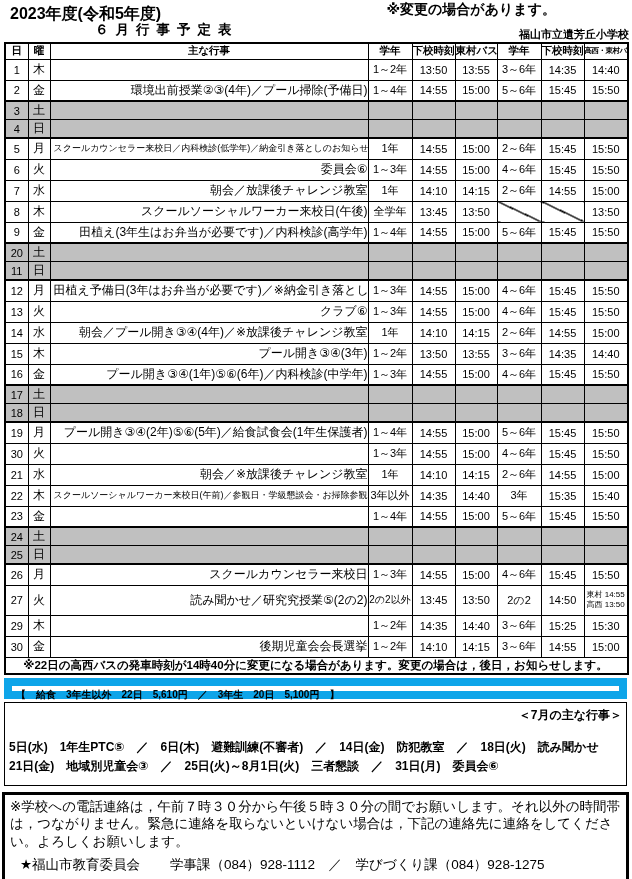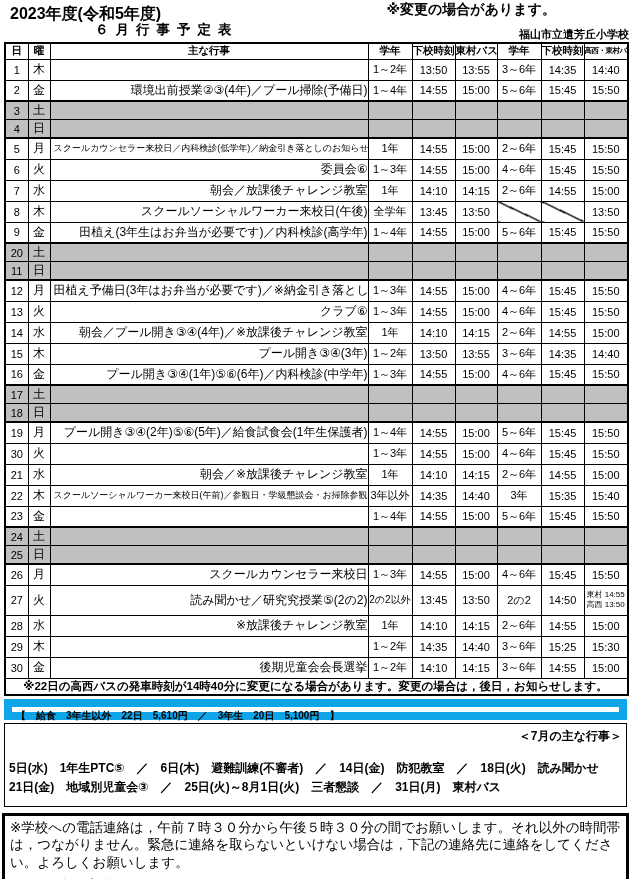--- a/index.html
+++ b/index.html
@@ -391,31 +391,20 @@
     <td class="c-event">読み聞かせ／研究究授業⑤(2の2)</td>
     <td class="c-grade wrap">2の2以外</td>
     <td class="c-time">13:45</td>
     <td class="c-bus">13:50</td>
     <td class="c-grade">2の2</td>
     <td class="c-time">14:50</td>
     <td class="c-bus multiline">東村 14:55
 高西 13:50</td>
   </tr>
       <tr>
-    <td class="c-day">28</td>
-    <td class="c-dow">水</td>
-    <td class="c-event">※放課後チャレンジ教室</td>
-    <td class="c-grade">1年</td>
-    <td class="c-time">14:10</td>
-    <td class="c-bus">14:15</td>
-    <td class="c-grade">2～6年</td>
-    <td class="c-time">14:55</td>
-    <td class="c-bus">15:00</td>
-  </tr>
-      <tr>
     <td class="c-day">29</td>
     <td class="c-dow">木</td>
     <td class="c-event"></td>
     <td class="c-grade">1～2年</td>
     <td class="c-time">14:35</td>
     <td class="c-bus">14:40</td>
     <td class="c-grade">3～6年</td>
     <td class="c-time">15:25</td>
     <td class="c-bus">15:30</td>
   </tr>
@@ -436,21 +425,21 @@
       <td colspan="9">※22日の高西バスの発車時刻が14時40分に変更になる場合があります。変更の場合は，後日，お知らせします。</td>
     </tr>
   </tfoot>
 </table>
 
 <div class="lunch-box">【　給食　3年生以外　22日　5,610円　／　3年生　20日　5,100円　】</div>
 
 <div class="july-box">
   <div class="july-heading">＜7月の主な行事＞</div>
   <div class="july-line">5日(水)　1年生PTC⑤　／　6日(木)　避難訓練(不審者)　／　14日(金)　防犯教室　／　18日(火)　読み聞かせ</div>
-  <div class="july-line">21日(金)　地域別児童会③　／　25日(火)～8月1日(火)　三者懇談　／　31日(月)　東村バス</div>
+  <div class="july-line">21日(金)　地域別児童会③　／　25日(火)～8月1日(火)　三者懇談　／　31日(月)　委員会⑥</div>
 </div>
 
 <div class="phone-box">
   <div class="phone-message">※学校への電話連絡は，午前７時３０分から午後５時３０分の間でお願いします。それ以外の時間帯は，つながりません。緊急に連絡を取らないといけない場合は，下記の連絡先に連絡をしてください。よろしくお願いします。</div>
   <div class="contact-lines">
     <div class="contact-line">
       <span class="contact-org">★福山市教育委員会</span>
       <span class="contact-detail">学事課（084）928-1112　／　学びづくり課（084）928-1275</span>
     </div>
 

